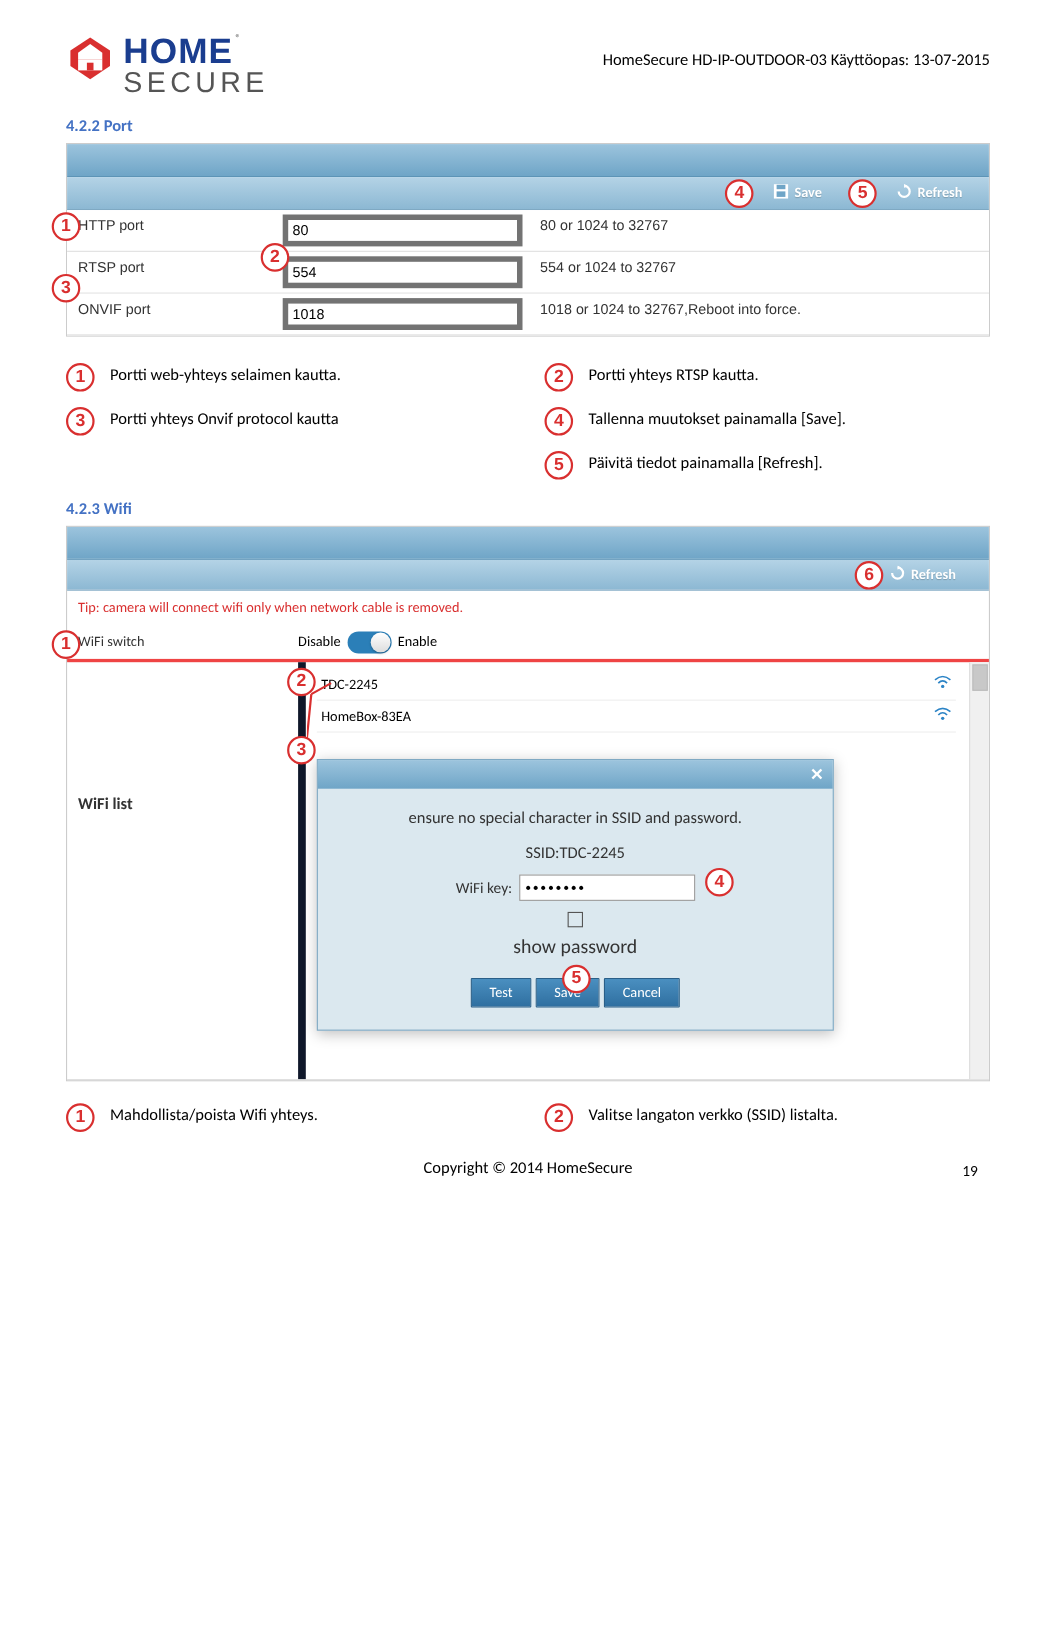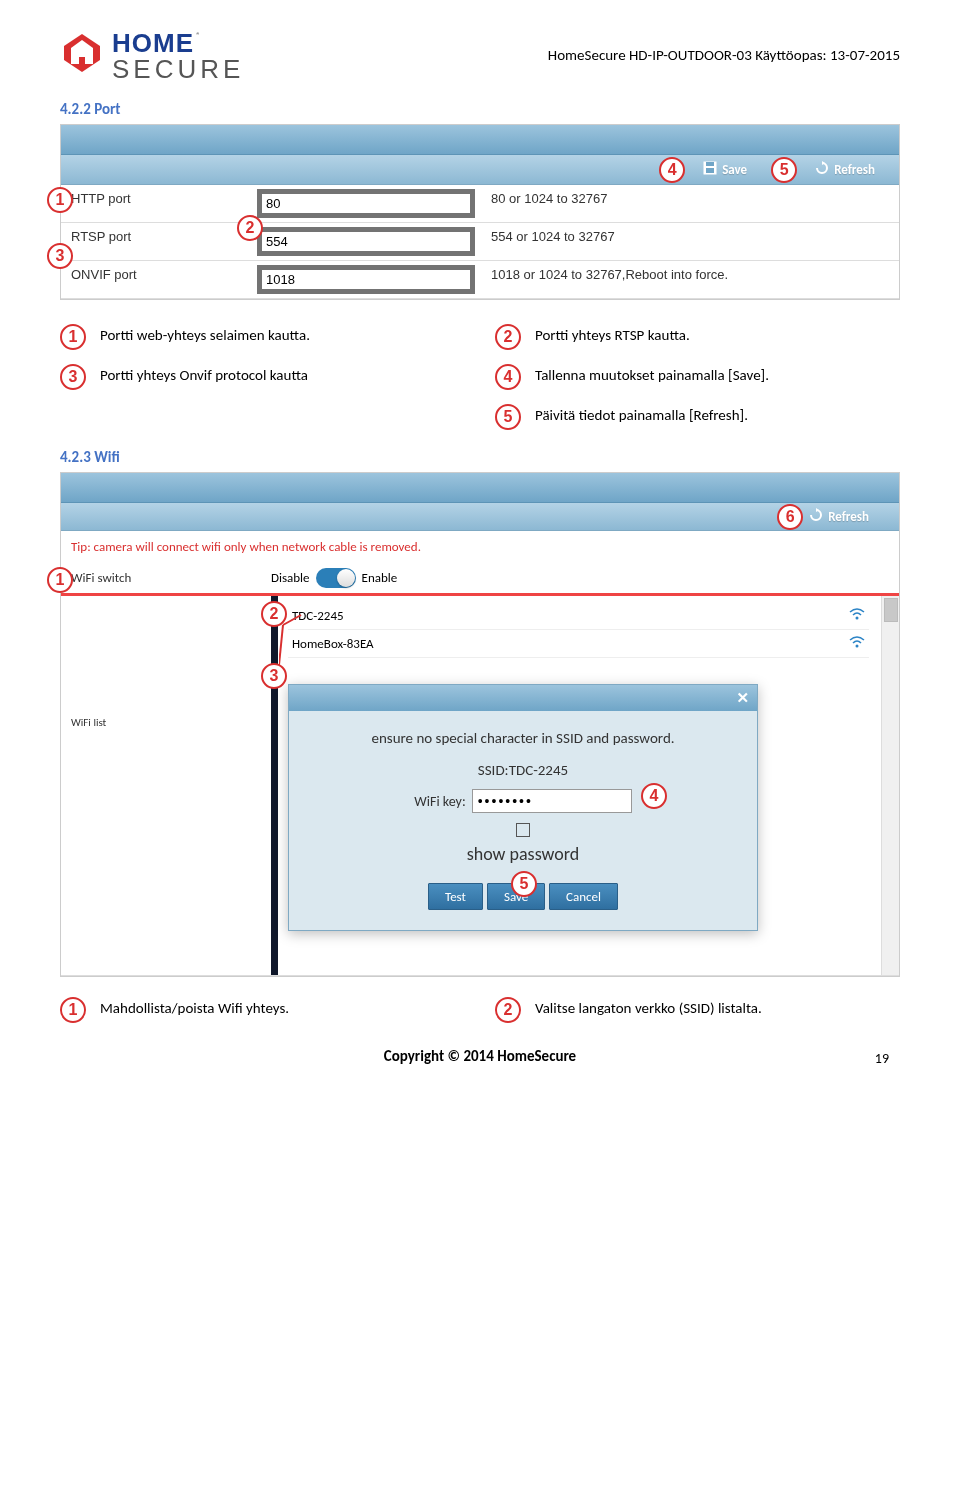--- a/index.html
+++ b/index.html
@@ -3,21 +3,21 @@
 <meta charset="utf-8">
 <style>
   * { box-sizing: border-box; margin: 0; padding: 0; }
   body { font-family: Calibri, Arial, sans-serif; background: #fff; width: 960px; margin: 0 auto; color: #000; font-size: 14px; }
   .page { padding: 30px 60px 20px 60px; position: relative; }
   .header-row { display: flex; align-items: flex-start; }
   .logo-block { display: flex; align-items: flex-start; }
   .logo-icon { width: 44px; height: 44px; position: relative; margin-right: 8px; }
   .logo-icon svg { width: 44px; height: 44px; }
   .logo-text { display: flex; flex-direction: column; line-height: 1; }
-  .logo-home { color: #1a3d8f; font-weight: 900; font-size: 26px; letter-spacing: 1px; font-family: Arial, sans-serif; }
+  .logo-home { color: #1a3d8f; font-weight: 900; font-size: 32px; letter-spacing: 1px; font-family: Arial, sans-serif; }
   .logo-secure { color: #555; font-weight: 300; font-size: 26px; letter-spacing: 4px; font-family: Arial, sans-serif; }
   .logo-reg { color: #555; font-size: 9px; vertical-align: top; margin-left: 2px; }
   .doc-title { margin-left: auto; font-size: 15px; padding-top: 16px; }
   .section-title { color: #4472C4; font-size: 15px; font-weight: bold; margin-top: 18px; margin-bottom: 6px; }
   
   .shot-wrap { border: 1px solid #ccc; background: #fff; position: relative; margin-top: 0; }
   .shot-topbar { background: linear-gradient(#9cc4dd,#6fa5c7); height: 30px; border-bottom: 1px solid #5d94b6; }
   .shot-savebar { background: linear-gradient(#b4d3e6,#8cb8d3); height: 30px; display: flex; justify-content: flex-end; align-items: center; padding-right: 24px; gap: 24px; border-bottom: 1px solid #7fa9c3; }
   .savebtn { display: flex; align-items: center; gap: 5px; color: #fff; font-weight: bold; font-size: 13px; text-shadow: 0 1px 1px rgba(0,0,0,.2); cursor: pointer; }
   .port-row { display: flex; border-bottom: 1px solid #ddd; font-size: 13px; font-family: 'Segoe UI', Arial, sans-serif; color: #333; background: #fff; }
@@ -37,41 +37,41 @@
   .wifi-shot { border: 1px solid #ccc; margin-top: 6px; position: relative; background: #fff; }
   .wifi-topbar { background: linear-gradient(#9cc4dd,#6fa5c7); height: 30px; border-bottom:1px solid #5d94b6; }
   .wifi-refresh { background: linear-gradient(#b4d3e6,#8cb8d3); height: 28px; display:flex; justify-content:flex-end; align-items:center; padding-right:30px; border-bottom:1px solid #7fa9c3; }
   .tip { color: #d92f2f; font-size: 13px; padding: 8px 10px; }
   .wifi-row { display: flex; align-items: center; border-bottom: 3px solid #ef4444; font-size: 13px; }
   .wifi-row .lbl { width: 210px; padding: 8px 10px; color: #333; }
   .wifi-toggle { display: flex; align-items: center; gap: 6px; }
   .toggle-track { width: 40px; height: 20px; background: #2b7fb8; border-radius: 10px; position: relative; display:inline-block; }
   .toggle-knob { width: 18px; height: 18px; background: linear-gradient(#fff,#ddd); border-radius: 50%; position: absolute; top:1px; right:1px; box-shadow: 0 1px 2px rgba(0,0,0,.3); }
   .wifi-list-body { display: flex; border-bottom: 1px solid #ddd; }
-  .wifi-list-lbl { width: 210px; padding: 120px 10px 0 10px; color:#333; font-size:11px; }
+  .wifi-list-lbl { width: 210px; padding: 120px 10px 0 10px; color:#333; font-size:15px;font-weight:bold; }
   .wifi-networks { flex: 1; position: relative; border-left: 7px solid #0f172a; padding: 6px 30px 60px 10px; }
   .net-row { display: flex; align-items: center; padding: 6px 4px; border-bottom: 1px solid #eee; font-size: 13px; }
   .net-row .sig { margin-left: auto; color: #2c84c6; }
   .scrollbar { position: absolute; right: 0; top: 0; bottom: 0; width: 18px; background: #f0f0f0; border-left:1px solid #ddd; }
   .scrollbar .thumb { background: #c8c8c8; width: 14px; height: 24px; margin: 2px auto; border:1px solid #bbb; }
   .modal-overlay { position: absolute; left: 220px; top: 88px; width: 470px; background: #dbe8ef; border: 1px solid #7fa9c3; box-shadow: 0 3px 12px rgba(0,0,0,.25); }
   .modal-head { background: linear-gradient(#9cc4dd,#6fa5c7); height: 26px; display:flex; justify-content:flex-end; align-items:center; padding-right:8px; }
   .modal-close { color: #fff; font-weight: bold; cursor: pointer; font-size:15px; }
   .modal-body { padding: 18px 20px 14px 20px; font-size: 14px; color: #333; text-align: center; }
   .modal-body .note { margin-bottom: 14px; font-size: 15px; }
   .modal-body .ssid { margin-bottom: 10px; font-size: 15px; }
   .modal-keyrow { display: flex; align-items: center; justify-content: center; gap: 6px; margin-bottom: 10px; }
   .modal-keyrow input { width: 160px; border: 1px solid #999; padding: 3px 5px; font-size: 14px; letter-spacing: 2px; }
   .modal-check { display: flex; align-items: center; justify-content: center; gap: 6px; font-size: 18px; margin-bottom: 18px; flex-direction: column; }
   .chkbox { width: 14px; height: 14px; border: 1px solid #555; display:inline-block; }
   .modal-btns { display: flex; gap: 4px; justify-content: center; padding-bottom: 6px; }
   .mbtn { background: linear-gradient(#4a8fc0,#2f6fa0); color: #fff; font-size: 13px; padding: 5px 16px; border: 1px solid #2a5f88; cursor: pointer; border-radius:1px; }
   
   .legend2 { display: flex; margin-top: 20px; gap: 30px; }
-  .footer { text-align: center; margin-top: 24px; font-size: 15px; font-weight: bold; }
+  .footer { text-align: center; margin-top: 24px; font-size: 15px; }
   .pagenum { position: absolute; right: 71px; bottom: 18px; font-size: 14px; }
   .sigicon { display:inline-block; width:16px; }
 </style>
 </head>
 <body>
 
 <div class="page">
 
   <div class="header-row">
     <div class="logo-block">

